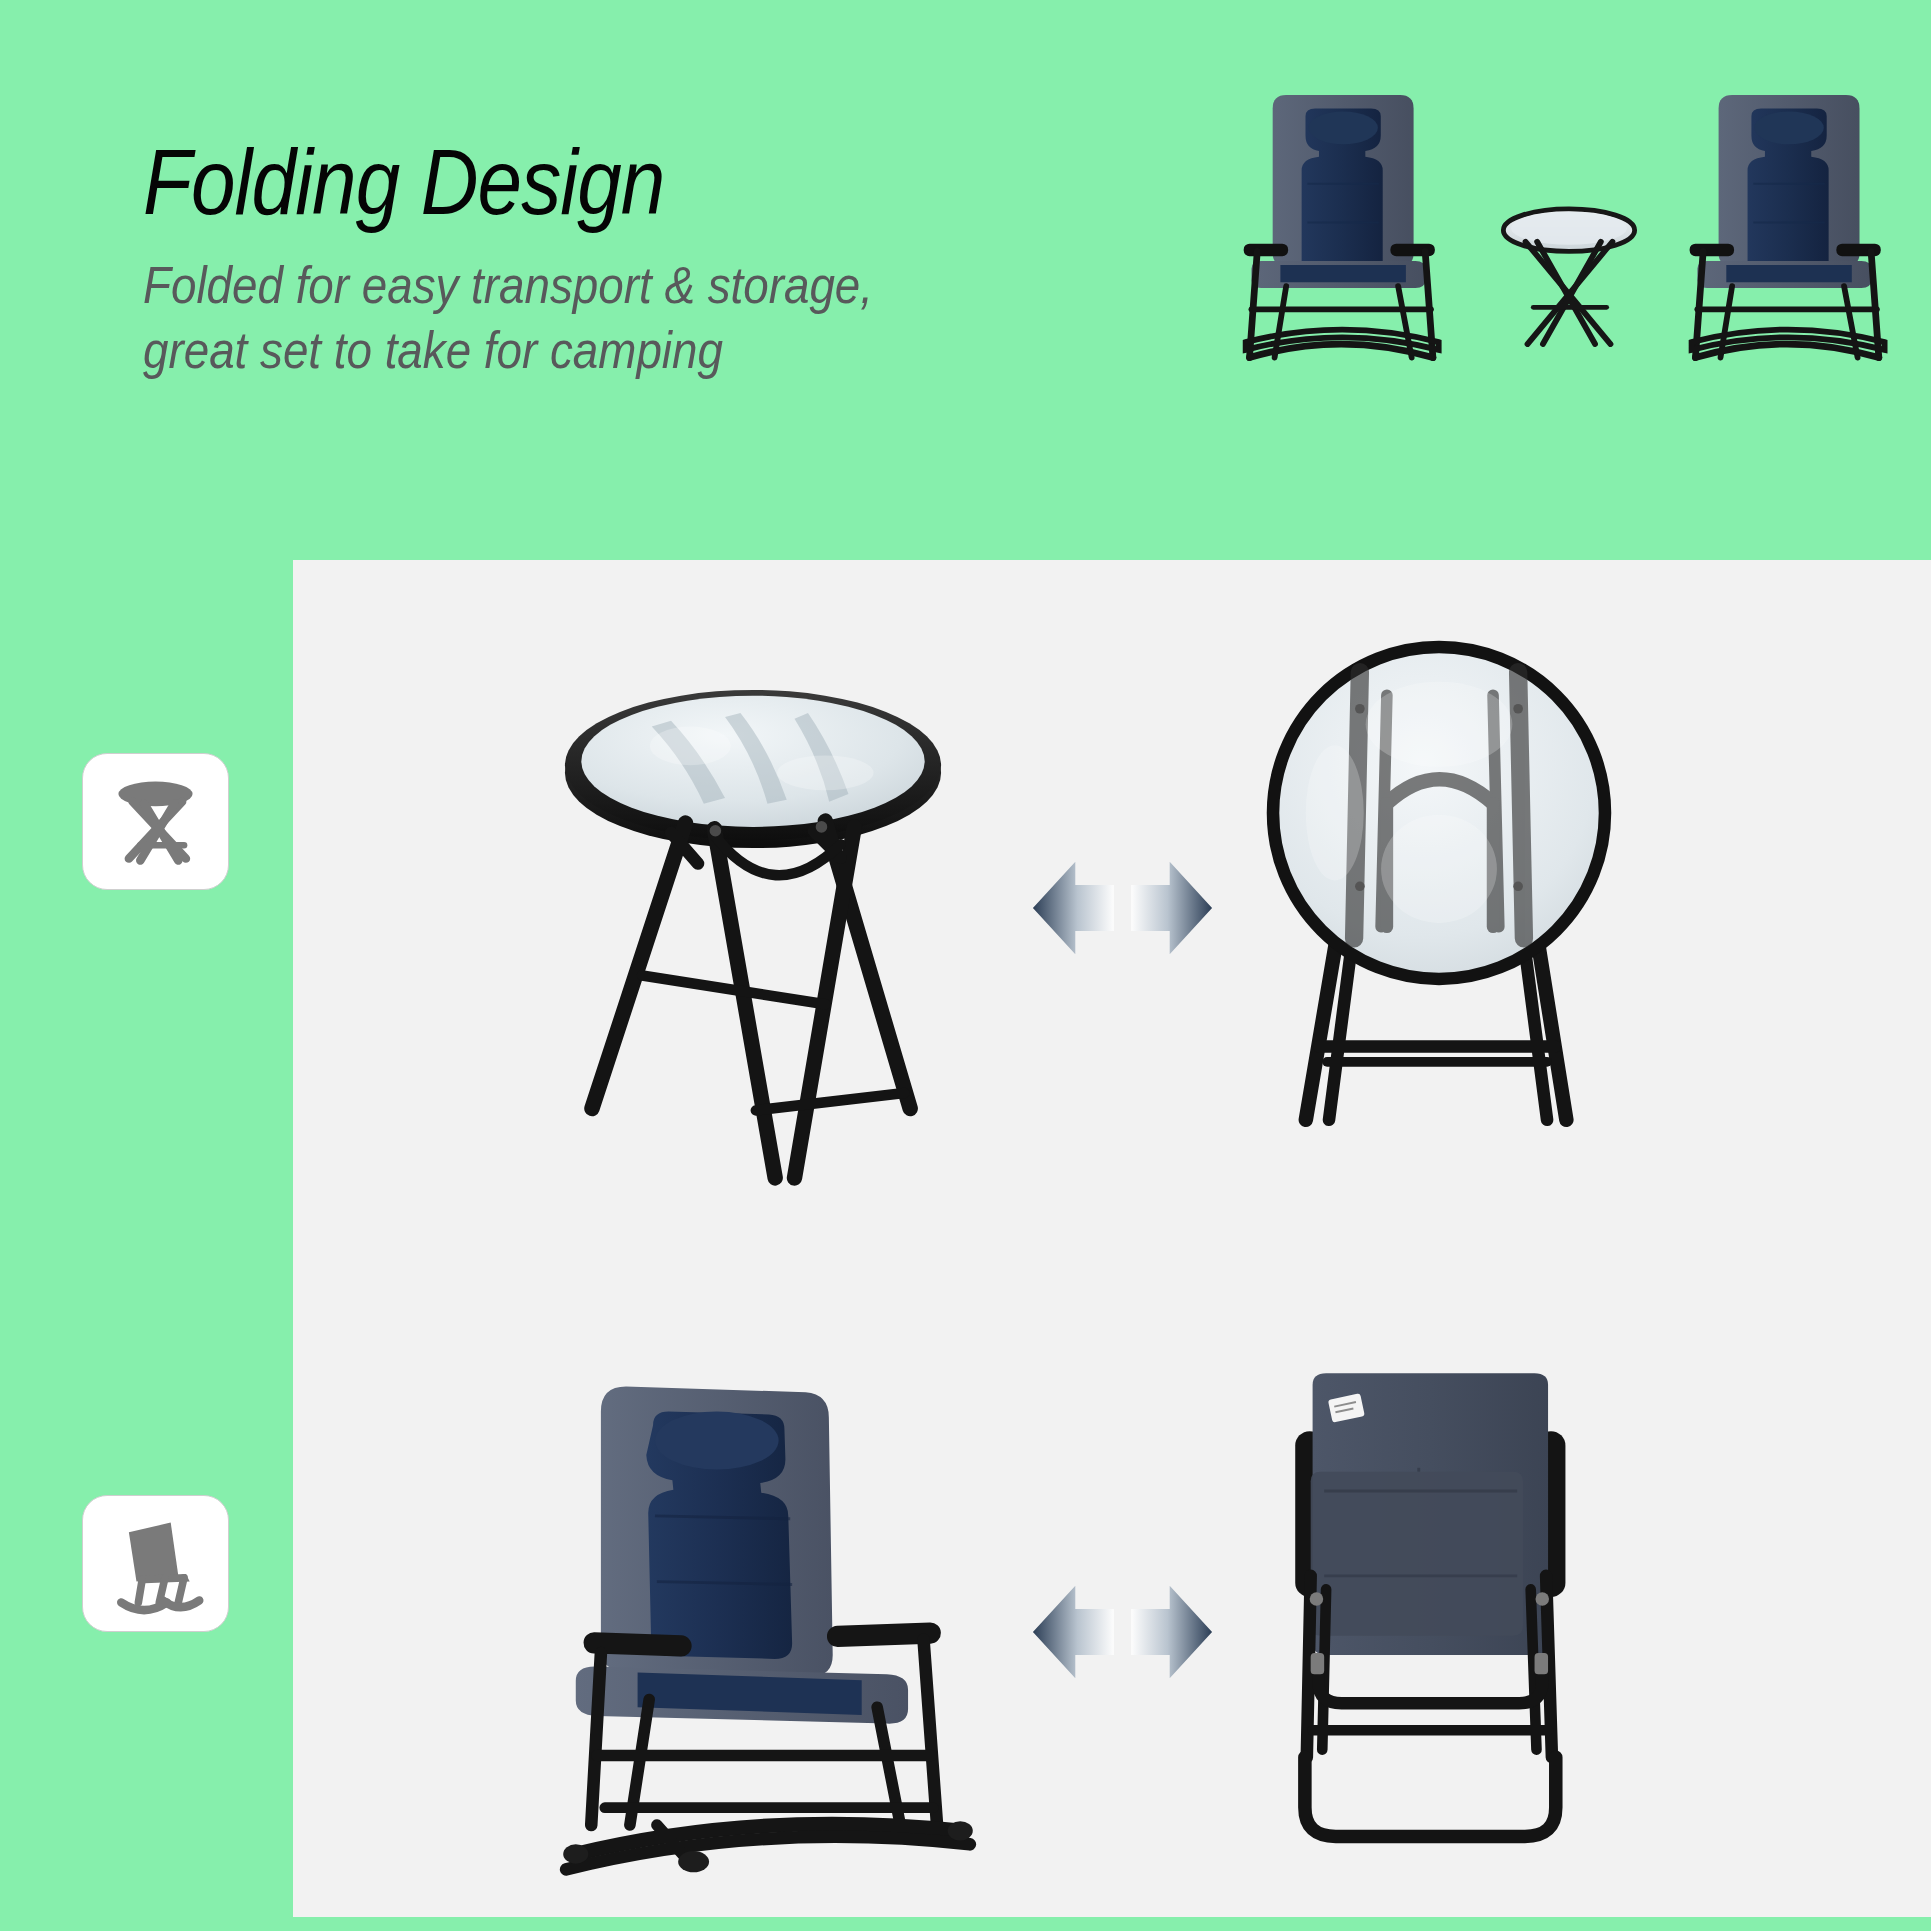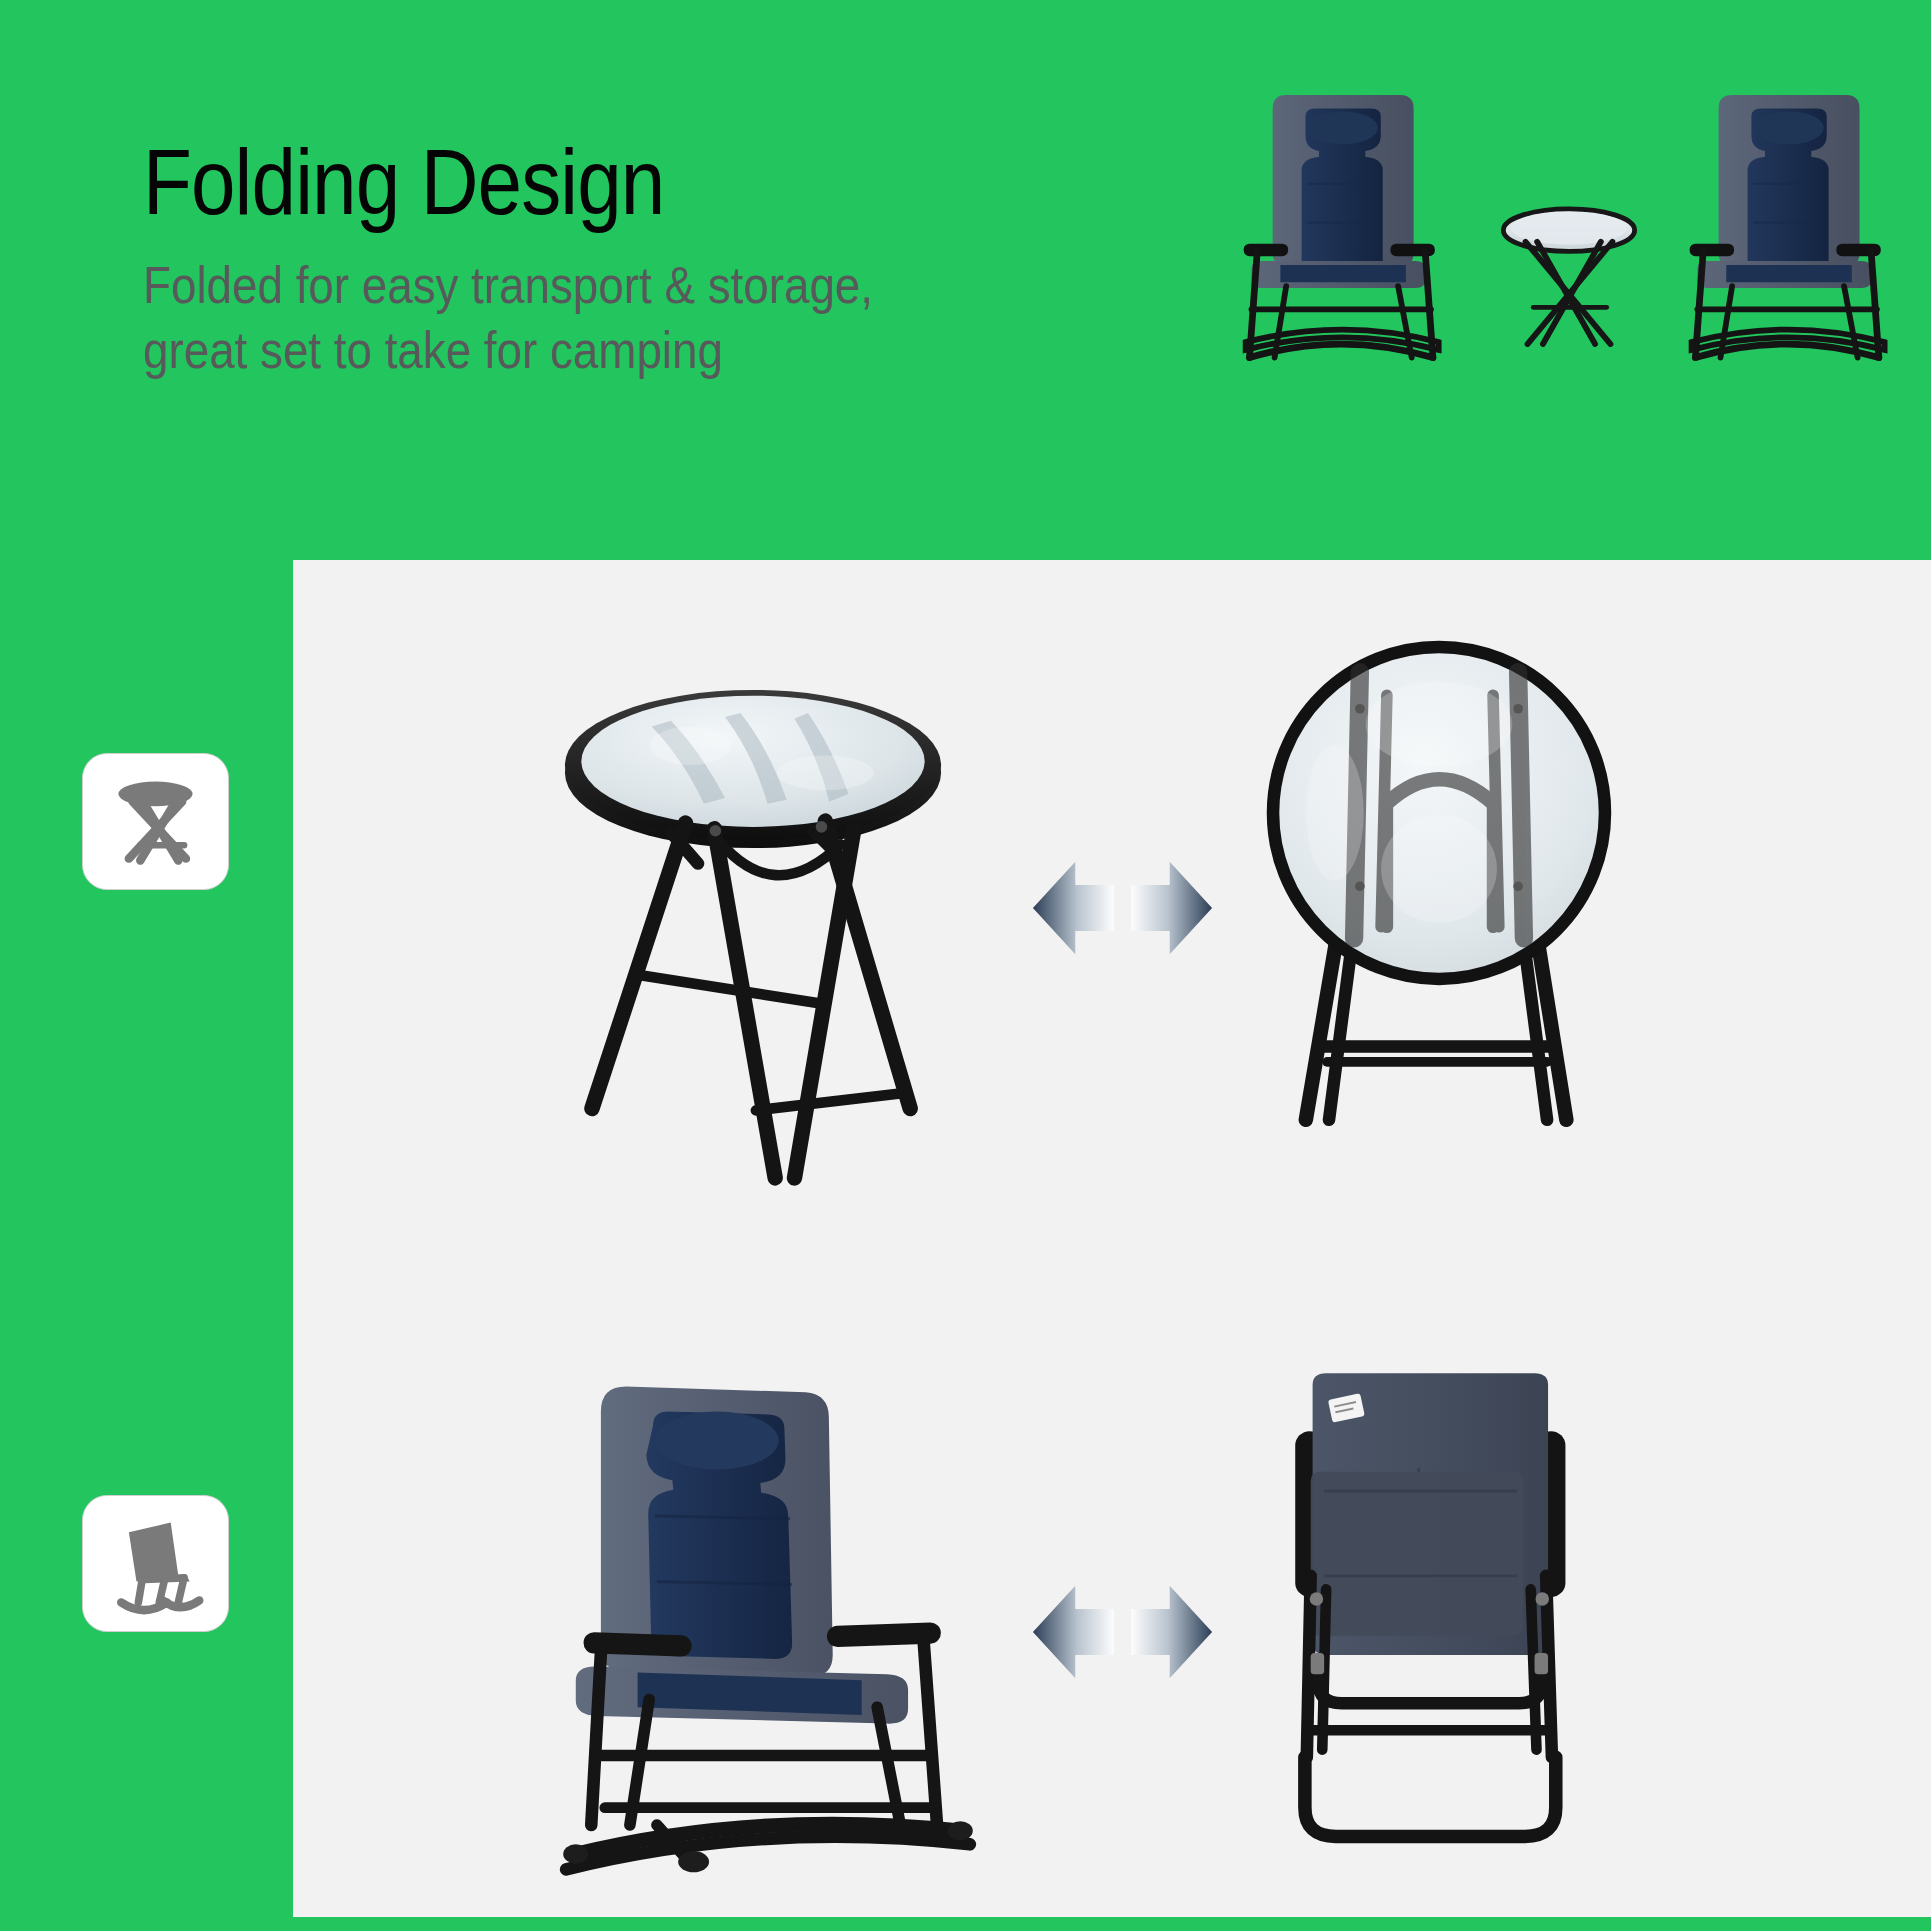--- a/index.html
+++ b/index.html
@@ -2,21 +2,21 @@
 <html><head>
 <meta charset="utf-8">
 <style>
   * { box-sizing: border-box; margin: 0; padding: 0; }
   html, body {
     width: 1931px; height: 1931px;
     background: #ffffff;
     font-family: "Liberation Sans", sans-serif;
     overflow: hidden;
   }
-  .page { position: relative; width: 1931px; height: 1931px; background: #22c55e; }
+  .page { position: relative; width: 1931px; height: 1931px; background: #86efac; font-style: italic; }
 
   
   .header-text { position: absolute; left: 143px; top: 133px; width: 994px; }
   .title {
     font-size: 93px;
     font-weight: 400;
     color: #050505;
     letter-spacing: -1px;
     line-height: 1.06;
     transform: scaleX(0.86);

